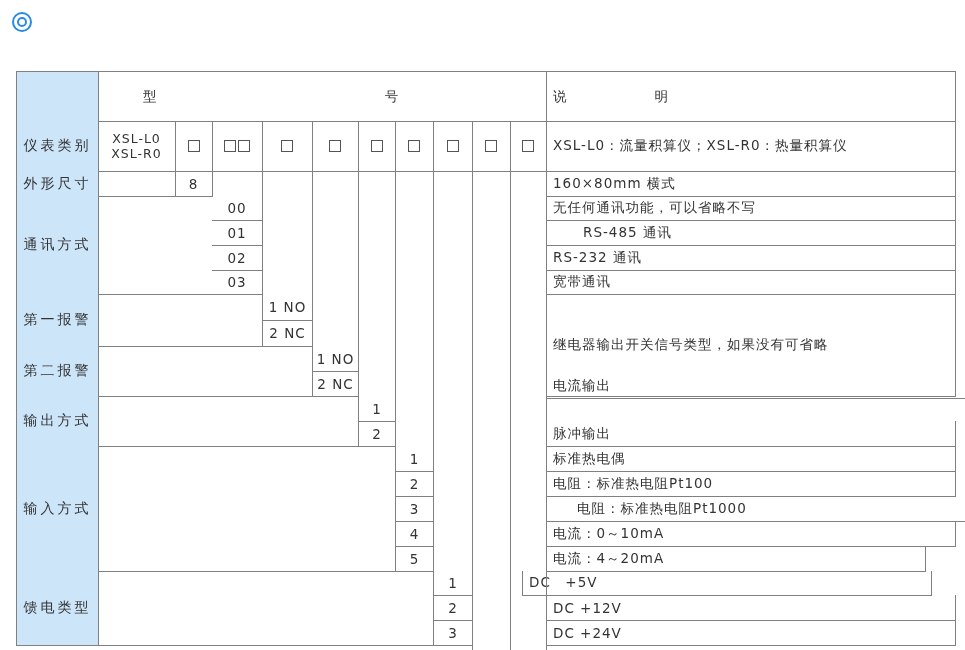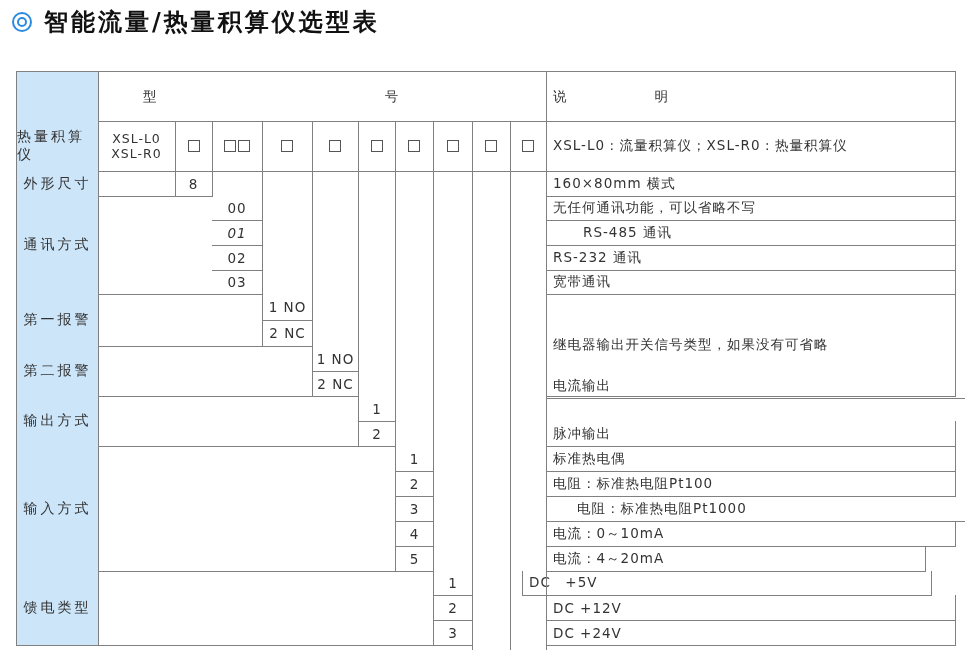--- a/index.html
+++ b/index.html
@@ -21,31 +21,30 @@
   .bl { border-left:1px solid #808080; }
   .br { border-right:1px solid #808080; }
   .sq { display:inline-block; width:10px; height:10px; border:1px solid #555; margin:0 1px; }
   .two { flex-direction:column; line-height:15px; font-size:12.5px; }
 </style>
 </head>
 <body>
 
 <div class="title">
   <span class="title-icon"></span>
-  <span class="title-text">智能流量/热量积算仪选型表</span>
 </div>
 
 <div>
 
   <div class="c lab bt bl br bb" style="left:16px;top:71px;width:83px;height:51px;"></div>
   <div class="c bt bb" style="left:98px;top:71px;width:140px;height:51px;padding-left:45px;">型</div>
   <div class="c bt bb" style="left:238px;top:71px;width:308px;height:51px;justify-content:center;">号</div>
   <div class="c desc bt bb bl br" style="left:546px;top:71px;width:410px;height:51px;">说　　　　　　明</div>
 
-  <div class="c lab bl br bb" style="left:16px;top:121px;width:83px;height:51px;">热量积算仪</div>
+  <div class="c lab bl br bb" style="left:16px;top:121px;width:83px;height:51px;">仪表类别</div>
   <div class="c ctr two br bb" style="left:98px;top:121px;width:78px;height:51px;">
     <span>XSL-L0</span>
     <span>XSL-R0</span>
   </div>
   <div class="c ctr br bb" style="left:175px;top:121px;width:38px;height:51px;">
       <span class="sq"></span>
     </div>
   <div class="c ctr br bb" style="left:212px;top:121px;width:51px;height:51px;">
       <span class="sq"></span>
       <span class="sq"></span>
@@ -73,21 +72,21 @@
     </div>
   <div class="c desc bl br bb" style="left:546px;top:121px;width:410px;height:51px;">XSL-L0：流量积算仪；XSL-R0：热量积算仪</div>
 
   <div class="c lab bl br bb" style="left:16px;top:171px;width:83px;height:26px;">外形尺寸</div>
   <div class="c br bb" style="left:98px;top:171px;width:78px;height:26px;"></div>
   <div class="c ctr br bb" style="left:175px;top:171px;width:38px;height:26px;">8</div>
   <div class="c desc bl br bb" style="left:546px;top:171px;width:410px;height:26px;">160×80mm 横式</div>
 
   <div class="c lab bl br bb" style="left:16px;top:196px;width:83px;height:99px;">通讯方式</div>
   <div class="c ctr br bb" style="left:212px;top:196px;width:51px;height:25px;">00</div>
-  <div class="c ctr br bb" style="left:212px;top:220px;width:51px;height:26px;font-style:italic;">01</div>
+  <div class="c ctr br bb" style="left:212px;top:220px;width:51px;height:26px;">01</div>
   <div class="c ctr br bb" style="left:212px;top:245px;width:51px;height:26px;">02</div>
   <div class="c ctr br bb" style="left:212px;top:270px;width:51px;height:25px;">03</div>
   <div class="c bb" style="left:98px;top:294px;width:115px;height:1px;"></div>
   <div class="c desc bl br bb" style="left:546px;top:196px;width:410px;height:25px;">无任何通讯功能，可以省略不写</div>
   <div class="c desc bl br bb" style="left:546px;top:220px;width:410px;height:26px;padding-left:36px;">RS-485 通讯</div>
   <div class="c desc bl br bb" style="left:546px;top:245px;width:410px;height:26px;">RS-232 通讯</div>
   <div class="c desc bl br bb" style="left:546px;top:270px;width:410px;height:25px;">宽带通讯</div>
 
   <div class="c lab bl br bb" style="left:16px;top:294px;width:83px;height:53px;">第一报警</div>
   <div class="c bb" style="left:98px;top:346px;width:165px;height:1px;"></div>

